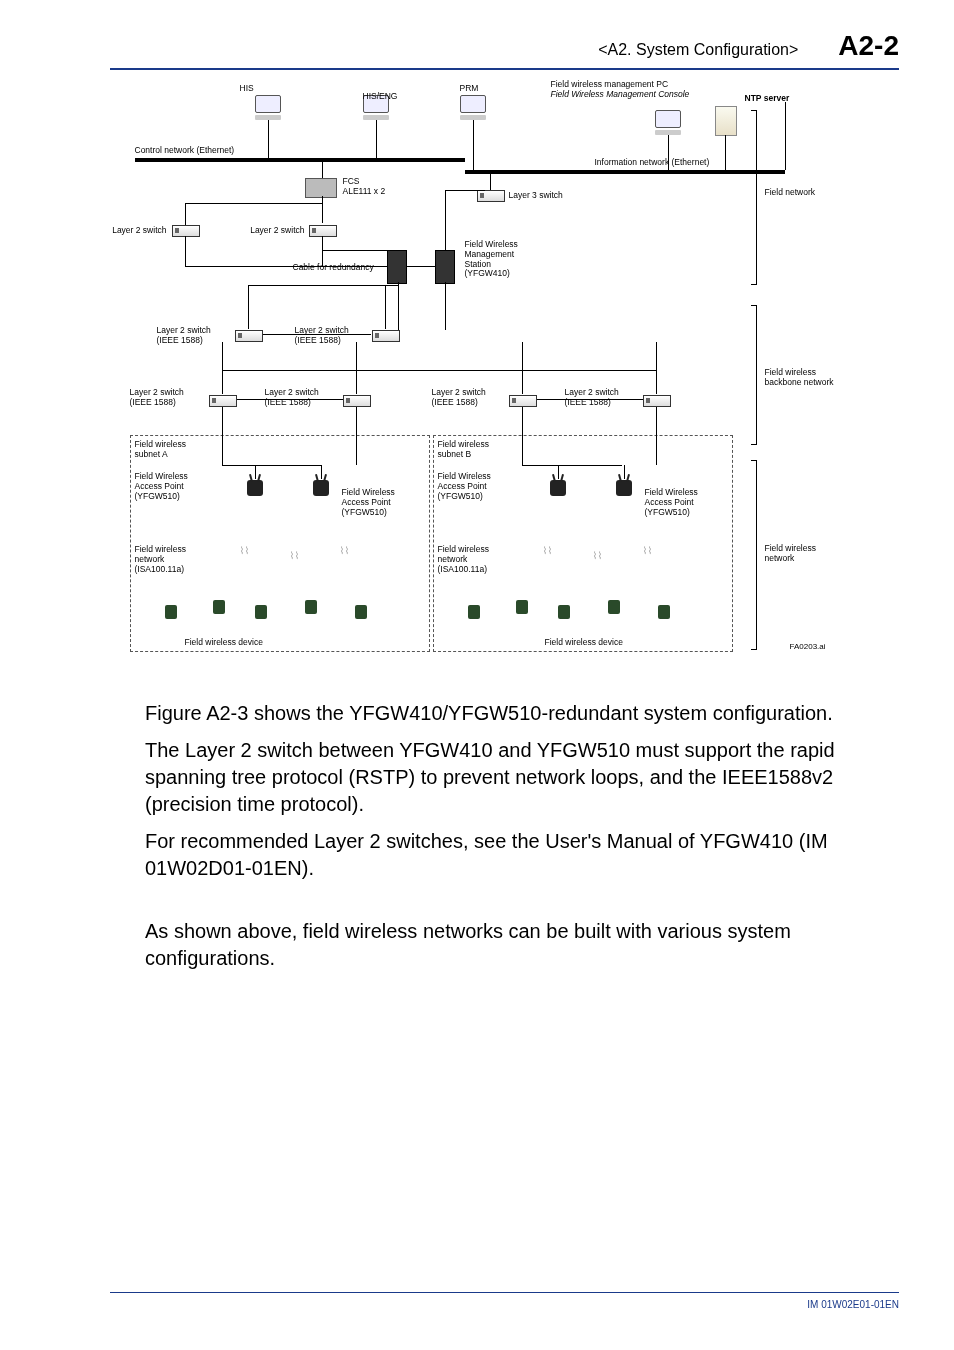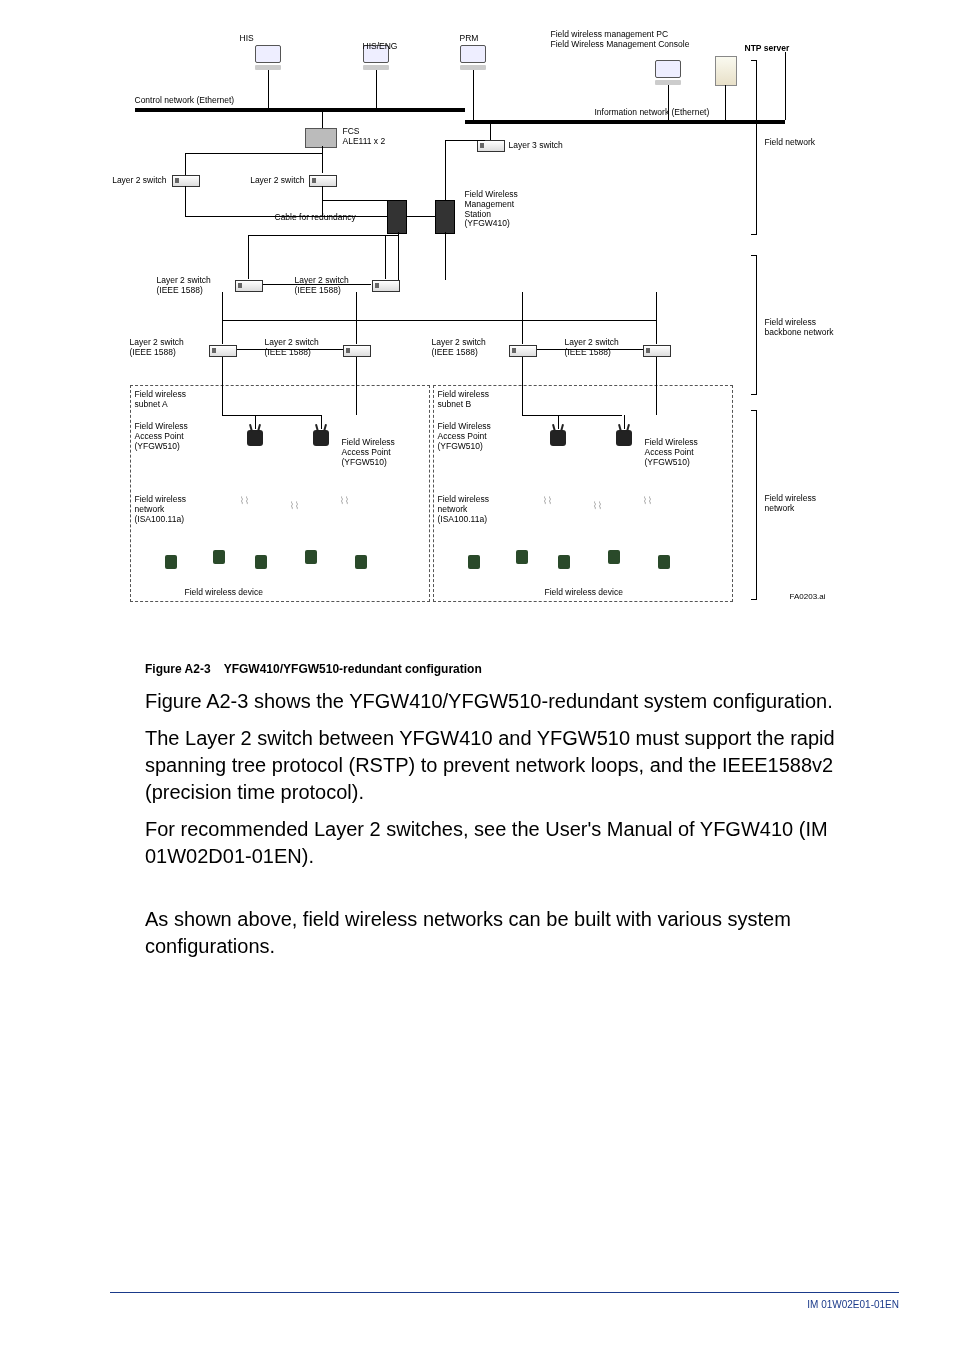--- a/index.html
+++ b/index.html
@@ -167,20 +167,24 @@
     padding-top: 6px;
     text-align: right;
     font-size: 10px;
     color: #1a3a8a;
   }
 </style>
 </head>
 <body>
 
 <div class="page">
+  <div class="header">
+    <span>&lt;A2.  System Configuration&gt;</span>
+    <span class="pagenum">A2-2</span>
+  </div>
 
   <div class="diagram-wrap">
 
     <div class="pc" style="left:130px;top:15px;">
         <div class="mon"></div>
         <div class="base"></div>
       </div>
     <div class="pc" style="left:238px;top:15px;">
         <div class="mon"></div>
         <div class="base"></div>
@@ -192,21 +196,21 @@
     <div class="pc" style="left:530px;top:30px;">
         <div class="mon"></div>
         <div class="base"></div>
       </div>
     <div class="server" style="left:590px;top:26px;"></div>
 
     <div class="dlabel" style="left:115px;top:4px;">HIS</div>
     <div class="dlabel" style="left:238px;top:12px;">HIS/ENG</div>
     <div class="dlabel" style="left:335px;top:4px;">PRM</div>
     <div class="dlabel" style="left:426px;top:0px;text-align:left;">Field wireless management PC</div>
-    <div class="dlabel" style="left:426px;top:10px;text-align:left;">Field Wireless Management Console</div>
+    <div class="dlabel" style="left:426px;top:10px;text-align:left;font-style:italic;">Field Wireless Management Console</div>
     <div class="dlabel" style="left:620px;top:14px;font-weight:bold;">NTP server</div>
 
     <div class="line hline" style="left:10px;top:78px;width:330px;height:4px;"></div>
     <div class="dlabel" style="left:10px;top:66px;text-align:left;">Control network (Ethernet)</div>
 
     <div class="line hline" style="left:340px;top:90px;width:320px;height:4px;"></div>
     <div class="dlabel" style="left:470px;top:78px;text-align:left;">Information network (Ethernet)</div>
 
     <div class="line vline" style="left:143px;top:40px;height:38px;"></div>
     <div class="line vline" style="left:197px;top:78px;height:24px;"></div>
@@ -228,21 +232,21 @@
     <div class="line hline" style="left:60px;top:123px;width:138px;"></div>
     <div class="line vline" style="left:197px;top:116px;height:27px;"></div>
     <div class="switch" style="left:47px;top:145px;"></div>
     <div class="switch" style="left:184px;top:145px;"></div>
     <div class="dlabel" style="left:-18px;top:146px;text-align:right;width:60px;">Layer 2 switch</div>
     <div class="dlabel" style="left:120px;top:146px;text-align:right;width:60px;">Layer 2 switch</div>
 
     <div class="mgmt" style="left:262px;top:170px;"></div>
     <div class="mgmt" style="left:310px;top:170px;"></div>
     <div class="line hline" style="left:282px;top:186px;width:28px;"></div>
-    <div class="dlabel" style="left:150px;top:183px;text-align:center;">Cable for redundancy</div>
+    <div class="dlabel" style="left:168px;top:183px;text-align:center;">Cable for redundancy</div>
     <div class="dlabel" style="left:340px;top:160px;text-align:left;white-space:pre;">Field Wireless
 Management
 Station
 (YFGW410)</div>
     <div class="line vline" style="left:60px;top:156px;height:30px;"></div>
     <div class="line vline" style="left:197px;top:156px;height:30px;"></div>
     <div class="line hline" style="left:60px;top:186px;width:202px;"></div>
     <div class="line hline" style="left:197px;top:170px;width:65px;"></div>
     <div class="line vline" style="left:320px;top:110px;height:60px;"></div>
     <div class="line hline" style="left:320px;top:110px;width:40px;"></div>
@@ -349,24 +353,20 @@
     <div class="dlabel" style="left:60px;top:558px;">Field wireless device</div>
     <div class="dlabel" style="left:420px;top:558px;">Field wireless device</div>
 
     <div class="brace" style="left:625px;top:380px;height:190px;"></div>
     <div class="dlabel" style="left:640px;top:464px;text-align:left;white-space:pre;">Field wireless
 network</div>
 
     <div class="dlabel" style="left:665px;top:562px;font-size:8px;">FA0203.ai</div>
   </div>
 
-  <p class="figcap">
-    <span>Figure A2-3</span>&nbsp;&nbsp;&nbsp;
-    <span>YFGW410/YFGW510-redundant configuration</span>
-  </p>
 
   <p class="bodytext">Figure A2-3 shows the YFGW410/YFGW510-redundant system configuration.</p>
   <p class="bodytext">The Layer 2 switch between YFGW410 and YFGW510 must support the rapid spanning tree protocol (RSTP) to prevent network loops, and the IEEE1588v2 (precision time protocol).</p>
   <p class="bodytext">For recommended Layer 2 switches, see the User's Manual of YFGW410 (IM 01W02D01-01EN).</p>
   <p class="bodytext" style="margin-top:36px;">As shown above, field wireless networks can be built with various system configurations.</p>
 
   <div class="footer">
     <span>IM 01W02E01-01EN</span>
   </div>
 </div>

